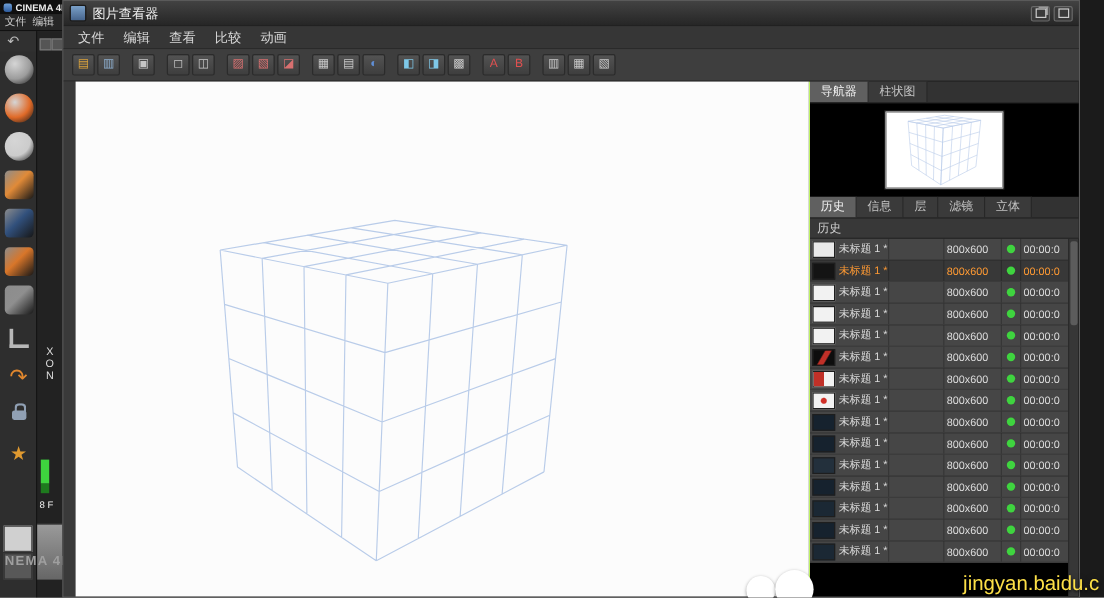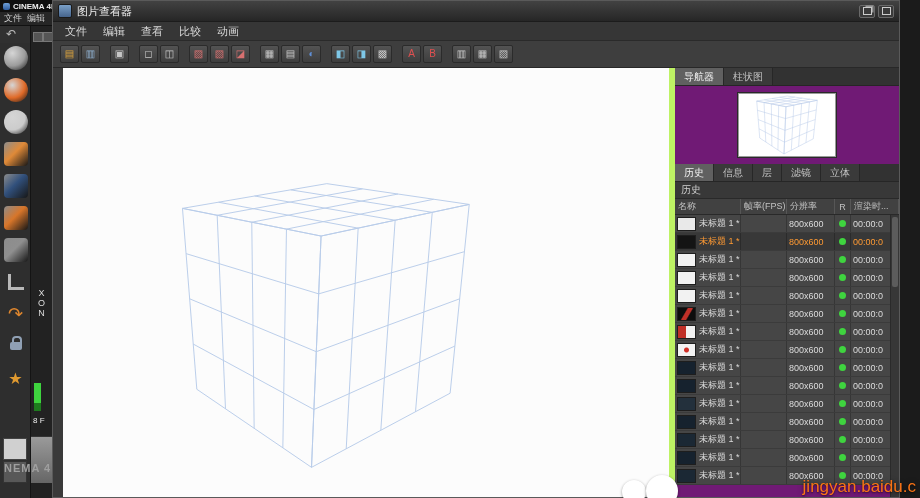--- a/index.html
+++ b/index.html
@@ -47,21 +47,21 @@
   .menubar{height:18px;flex:none;background:#363636;border-bottom:1px solid #2a2a2a;display:flex;align-items:center;padding:0 4px;}
   .menubar .menu-item{font-size:11px;color:#d8d8d8;padding:0 8px;white-space:nowrap;}
   .toolbar{height:26px;flex:none;background:#3e3e3e;border-bottom:1px solid #282828;display:flex;align-items:center;padding:0 6px;}
   .tb-btn{width:19px;height:18px;flex:none;margin:0 1px;padding:0;border:1px solid #2b2b2b;border-radius:2px;
     background:linear-gradient(#535353,#3e3e3e);display:flex;align-items:center;justify-content:center;font-size:10px;line-height:1;}
   .tb-btn.gap{margin-left:9px;}
   .content{flex:1;min-height:0;display:flex;background:#3a3a3a;padding-left:10px;}
   .canvas{flex:1;background:#fcfcfc;position:relative;overflow:hidden;}
   .canvas svg{position:absolute;inset:0;width:100%;height:100%;}
   
-  .rightpanel{width:224px;flex:none;background:#701a75;border-left:6px solid #bef264;display:flex;flex-direction:column;min-height:0;}
+  .rightpanel{width:224px;flex:none;background:#000000;border-left:1px solid #bef264;display:flex;flex-direction:column;min-height:0;}
   .tabsrow{height:17px;flex:none;display:flex;background:#323232;border-bottom:1px solid #262626;}
   .tab{padding:1px 9px 0 9px;font-size:10px;line-height:15px;color:#c2c2c2;background:#3a3a3a;border-right:1px solid #272727;white-space:nowrap;}
   .tab.active{background:#606060;color:#f2f2f2;}
   .preview{height:78px;flex:none;display:flex;align-items:center;justify-content:center;}
   .preview-box{width:96px;height:62px;background:#ffffff;border:1px solid #9a9a9a;box-shadow:0 0 0 1px #2a2a2a;}
   .preview-box svg{width:100%;height:100%;display:block;}
   .zoomrow{height:18px;flex:none;display:flex;align-items:center;gap:3px;padding:0 4px;}
   .zoom-value{width:46px;height:13px;background:#333;border:1px solid #222;color:#ddd;font-size:9px;display:flex;align-items:center;justify-content:center;}
   .stepper{display:flex;flex-direction:column;font-size:5px;line-height:4px;color:#bbb;}
   .slider{flex:1;height:5px;background:#2f2f2f;border:1px solid #222;position:relative;}
@@ -79,21 +79,21 @@
   .cell{height:100%;display:flex;align-items:center;border-right:1px solid rgba(0,0,0,0.22);padding:0 2px;box-sizing:border-box;overflow:hidden;white-space:nowrap;}
   .thumb{width:17px;height:12px;border:1px solid #1e1e1e;margin-right:3px;flex:none;position:relative;overflow:hidden;}
   .acc{position:absolute;inset:0;}
   .acc.red-stripe{background:linear-gradient(120deg,transparent 38%,#c03028 44%,#c03028 60%,transparent 66%);}
   .acc.red-half{background:linear-gradient(90deg,#c03028 50%,transparent 50%);}
   .acc.red-dot{background:radial-gradient(circle at 50% 50%,#d03028 0 2px,transparent 3px);}
   .dot{width:7px;height:7px;border-radius:50%;}
   .scrollbar{position:absolute;right:0;top:0;bottom:0;width:8px;background:#373737;border-left:1px solid #2a2a2a;}
   .sb-thumb{position:absolute;top:2px;left:1px;right:1px;height:70px;background:#5c5c5c;border-radius:2px;}
   
-  .watermark{position:absolute;right:4px;bottom:1px;font-size:17px;color:#f97316;z-index:80;
+  .watermark{position:absolute;right:4px;bottom:1px;font-size:17px;color:#fde047;z-index:80;
     text-shadow:0 1px 2px rgba(0,0,0,.55),0 0 6px rgba(0,0,0,.3);}
   .wm-c1{position:absolute;left:622px;top:480px;width:24px;height:24px;border-radius:50%;background:#fff;box-shadow:0 1px 3px rgba(0,0,0,.4);z-index:79;}
   .wm-c2{position:absolute;left:646px;top:475px;width:32px;height:32px;border-radius:50%;background:#fff;box-shadow:0 1px 3px rgba(0,0,0,.4);z-index:79;}
 </style>
 </head>
 <body>
 
 <div id="left-strip">
   <div class="strip-titlebar">
     <span class="app-dot"></span>
@@ -237,27 +237,20 @@
         </div>
       </div>
       <div class="tabsrow" id="panel-tabs">
           <div class="tab active">历史</div>
           <div class="tab">信息</div>
           <div class="tab">层</div>
           <div class="tab">滤镜</div>
           <div class="tab">立体</div>
         </div>
       <div class="sectionbar">历史</div>
-      <div class="thead" id="history-header">
-          <div class="hcell c0">名称</div>
-          <div class="hcell c1">帧率(FPS)</div>
-          <div class="hcell c2">分辨率</div>
-          <div class="hcell c3">R</div>
-          <div class="hcell c4">渲染时...</div>
-        </div>
       <div class="rowswrap">
         <div id="history-rows">
             <div class="hrow">
               <div class="cell c0">
                 <span class="thumb" style="background: rgb(233, 233, 233);"></span>
                 <span class="cell-text">未标题 1 *</span>
               </div>
               <div class="cell c1">
                 <span class="cell-text"></span>
               </div>

